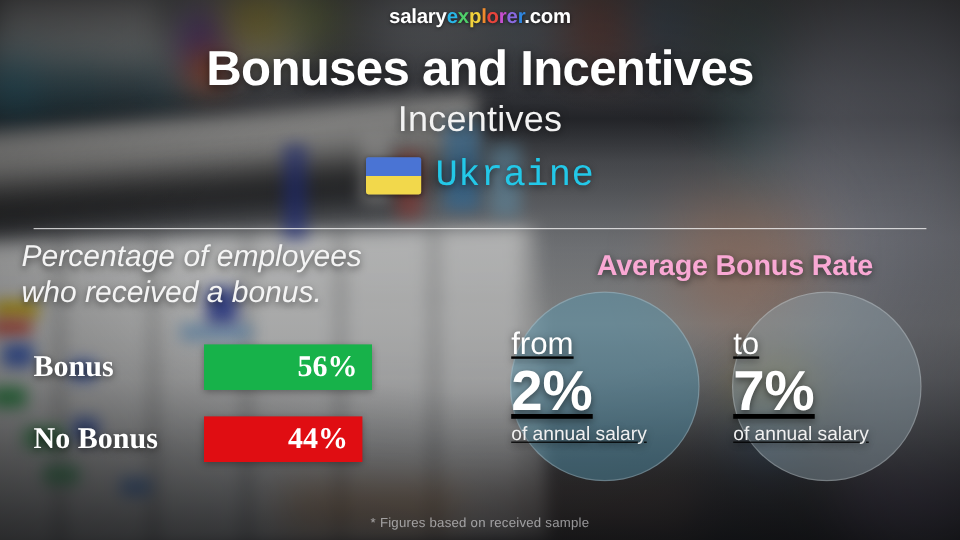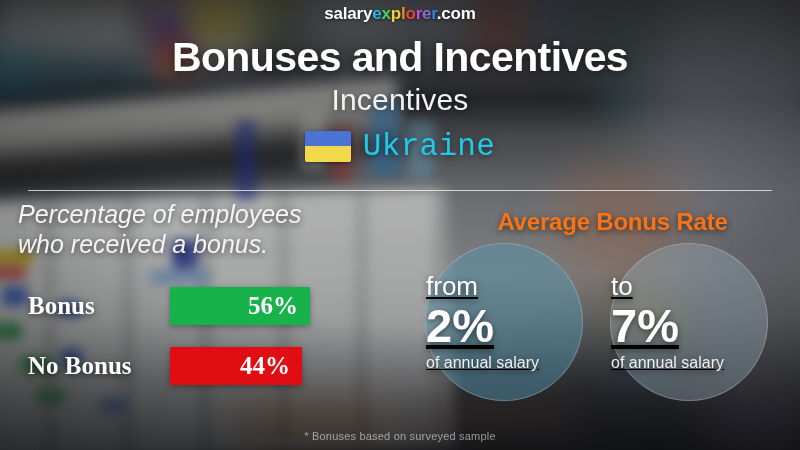--- a/index.html
+++ b/index.html
@@ -192,21 +192,21 @@
     font-size:25px; font-weight:bold; color:#ffffff;
     box-shadow:0 2px 6px rgba(0,0,0,.35);
   }
   .bar-green { background:#17b24a; width:140px; }
   .bar-red   { background:#e00d12; width:132px; }
 
   
   .rate-title {
     position:absolute; left:450px; top:208px; width:325px;
     text-align:center;
-    font-size:24px; font-weight:bold; color:#f97316;
+    font-size:24px; font-weight:bold; color:#f9a8d4;
     letter-spacing:-.2px;
     text-shadow:0 2px 6px rgba(0,0,0,.55);
   }
 
   .circle {
     position:absolute; top:243px; width:158px; height:158px;
     border-radius:50%;
     display:flex; flex-direction:column; align-items:flex-start; justify-content:center;
     border:1px solid rgba(255,255,255,.22);
     text-shadow:0 2px 6px rgba(0,0,0,.5);
@@ -323,16 +323,16 @@
       <div class="circle-val">2%</div>
       <div class="circle-sub">of annual salary</div>
     </div>
 
     <div class="circle circle-to">
       <div class="circle-pre">to</div>
       <div class="circle-val">7%</div>
       <div class="circle-sub">of annual salary</div>
     </div>
 
-    <div class="footnote">* Bonuses based on surveyed sample</div>
+    <div class="footnote">* Figures based on received sample</div>
 
   </div>
 </div>
 
 </body></html>

